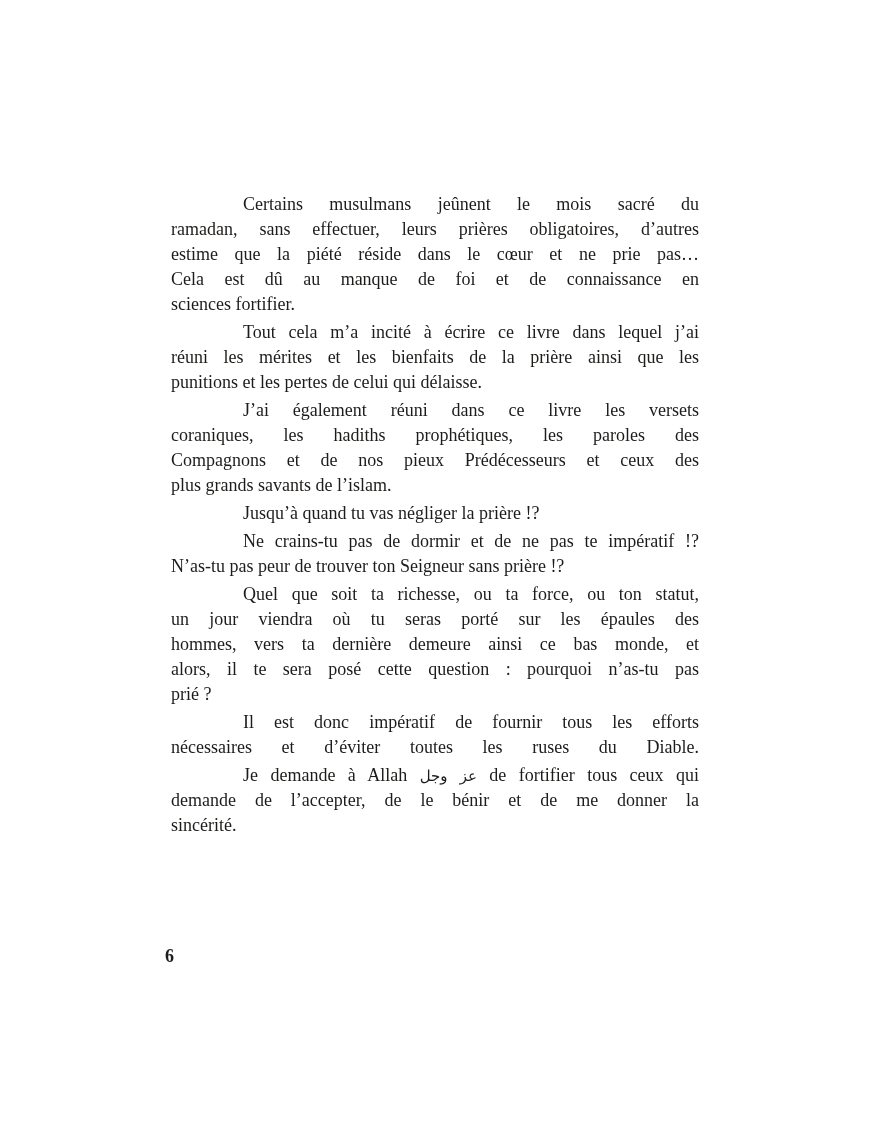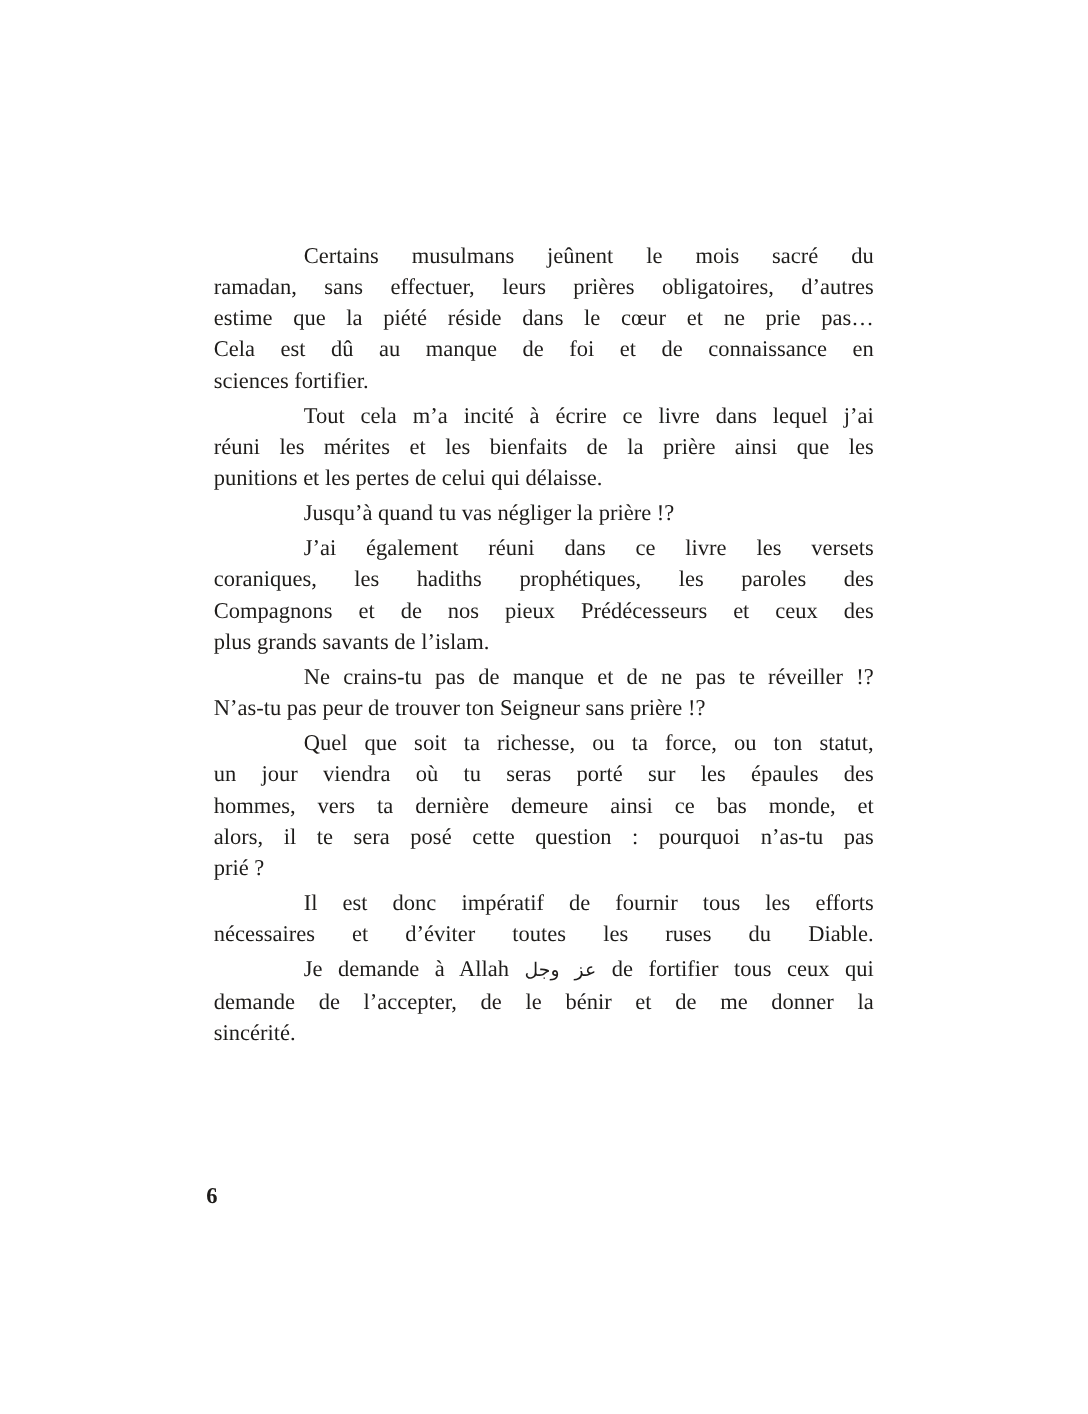--- a/index.html
+++ b/index.html
@@ -62,32 +62,32 @@
       <div class="line end">sciences  fortifier.</div>
     </div>
 
     <div class="para">
       <div class="line first">Tout cela m’a incité à écrire ce livre dans lequel j’ai</div>
       <div class="line">réuni les mérites et les bienfaits de la prière ainsi que les</div>
       <div class="line end">punitions et les pertes de celui qui délaisse.</div>
     </div>
 
     <div class="para">
-      <div class="line first end">Jusqu’à quand tu vas négliger la prière !?</div>
-    </div>
-
-    <div class="para">
       <div class="line first">J’ai également réuni dans ce livre les versets</div>
       <div class="line">coraniques, les hadiths prophétiques, les paroles des</div>
       <div class="line">Compagnons et de nos pieux Prédécesseurs et ceux des</div>
       <div class="line end">plus grands savants de l’islam.</div>
     </div>
 
     <div class="para">
-      <div class="line first">Ne crains-tu pas de manque et de ne pas te réveiller !?</div>
+      <div class="line first end">Jusqu’à quand tu vas négliger la prière !?</div>
+    </div>
+
+    <div class="para">
+      <div class="line first">Ne crains-tu pas de dormir et de ne pas te impératif !?</div>
       <div class="line end">N’as-tu pas peur de trouver ton Seigneur sans prière !?</div>
     </div>
 
     <div class="para">
       <div class="line first">Quel que soit ta richesse, ou ta force, ou ton statut,</div>
       <div class="line">un jour viendra où tu seras porté sur les épaules des</div>
       <div class="line">hommes, vers ta dernière demeure ainsi ce bas monde, et</div>
       <div class="line">alors, il te sera posé cette question : pourquoi n’as-tu pas</div>
       <div class="line end">prié ?</div>
     </div>

